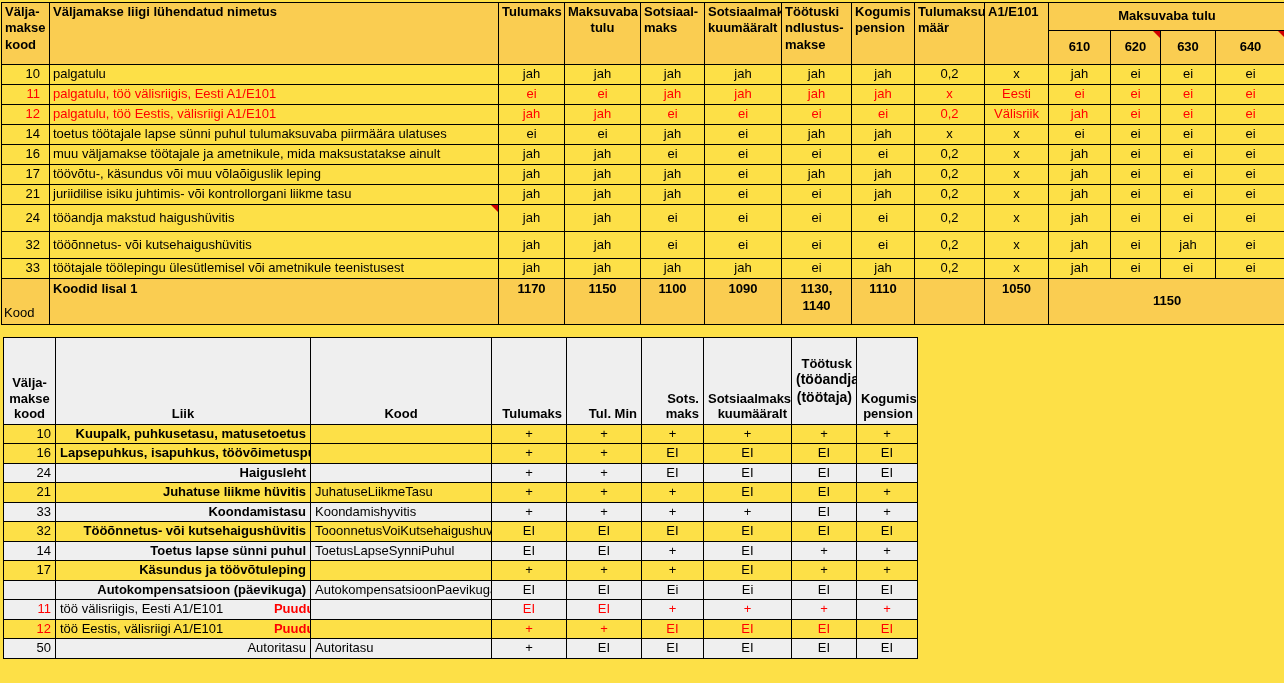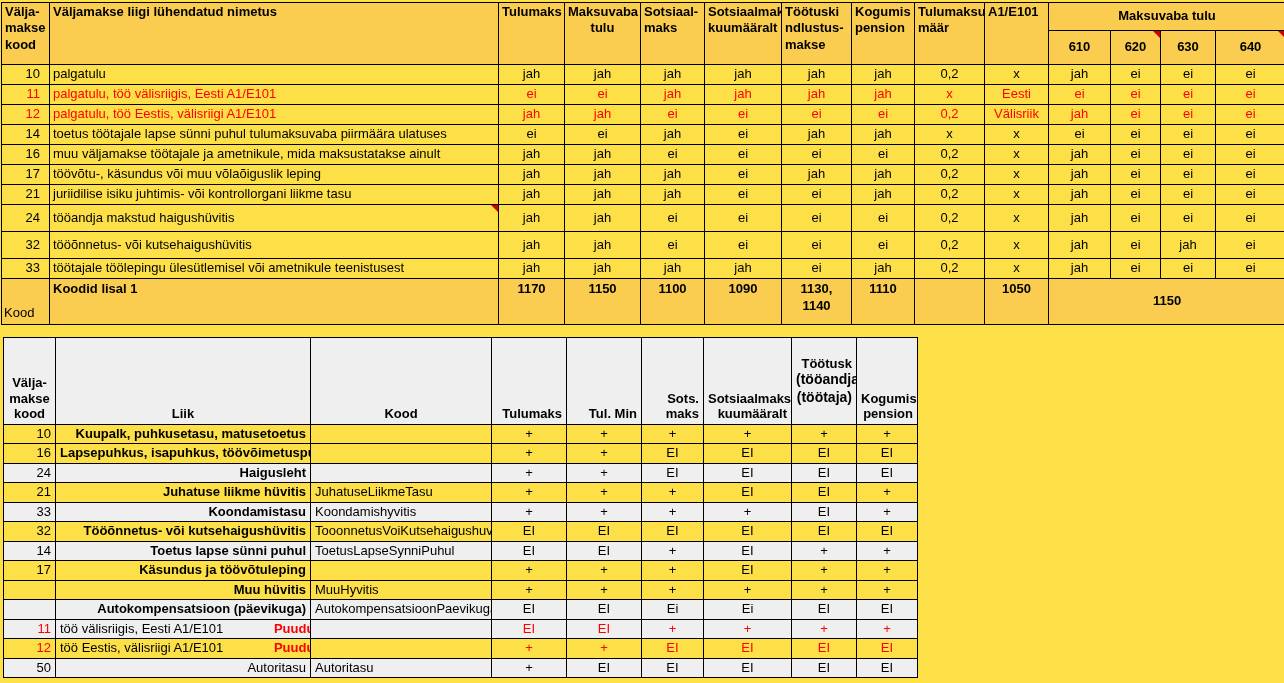--- a/index.html
+++ b/index.html
@@ -412,31 +412,20 @@
           <td class="kood">17</td>
           <td class="liik b">Käsundus ja töövõtuleping</td>
           <td class="api"></td>
           <td class="c">+</td>
           <td class="c">+</td>
           <td class="c">+</td>
           <td class="c">EI</td>
           <td class="c">+</td>
           <td class="c">+</td>
         </tr>
-        <tr>
-          <td class="kood"></td>
-          <td class="liik b">Muu hüvitis</td>
-          <td class="api">MuuHyvitis</td>
-          <td class="c">+</td>
-          <td class="c">+</td>
-          <td class="c">+</td>
-          <td class="c">+</td>
-          <td class="c">+</td>
-          <td class="c">+</td>
-        </tr>
         <tr class="band">
           <td class="kood"></td>
           <td class="liik b">Autokompensatsioon (päevikuga)</td>
           <td class="api">AutokompensatsioonPaevikuga</td>
           <td class="c">EI</td>
           <td class="c">EI</td>
           <td class="c">Ei</td>
           <td class="c">Ei</td>
           <td class="c">EI</td>
           <td class="c">EI</td>

